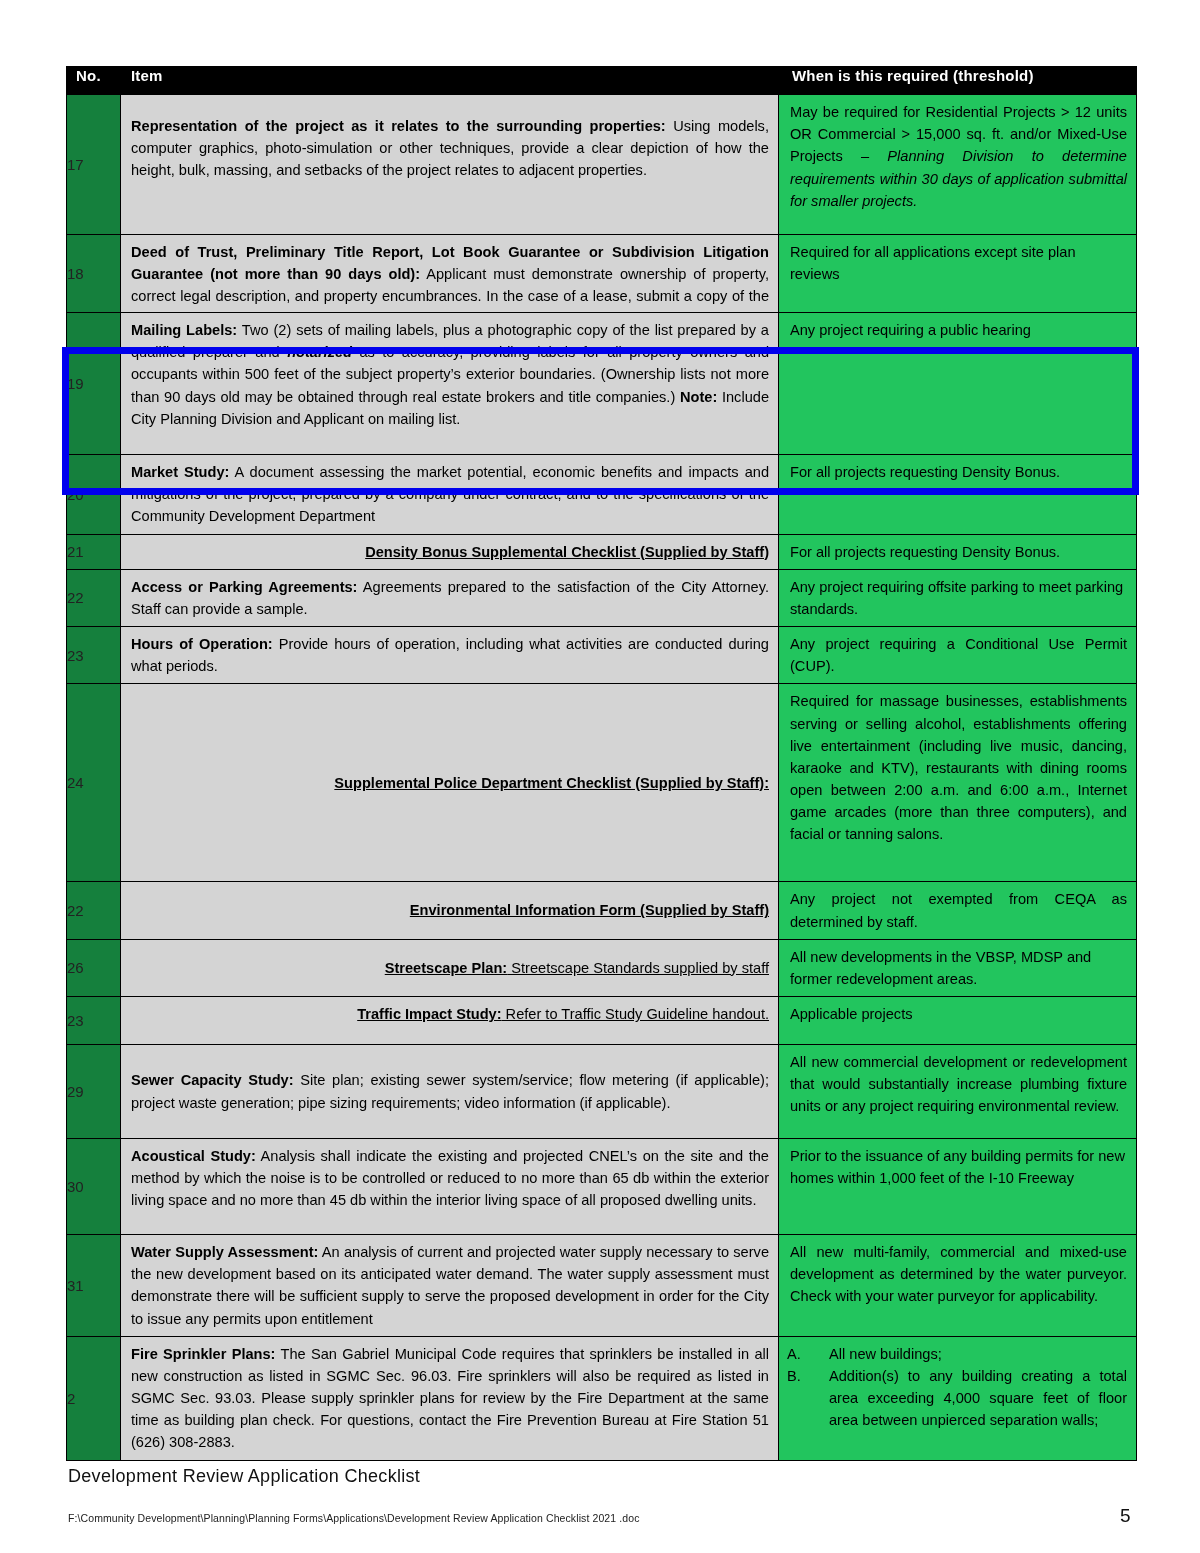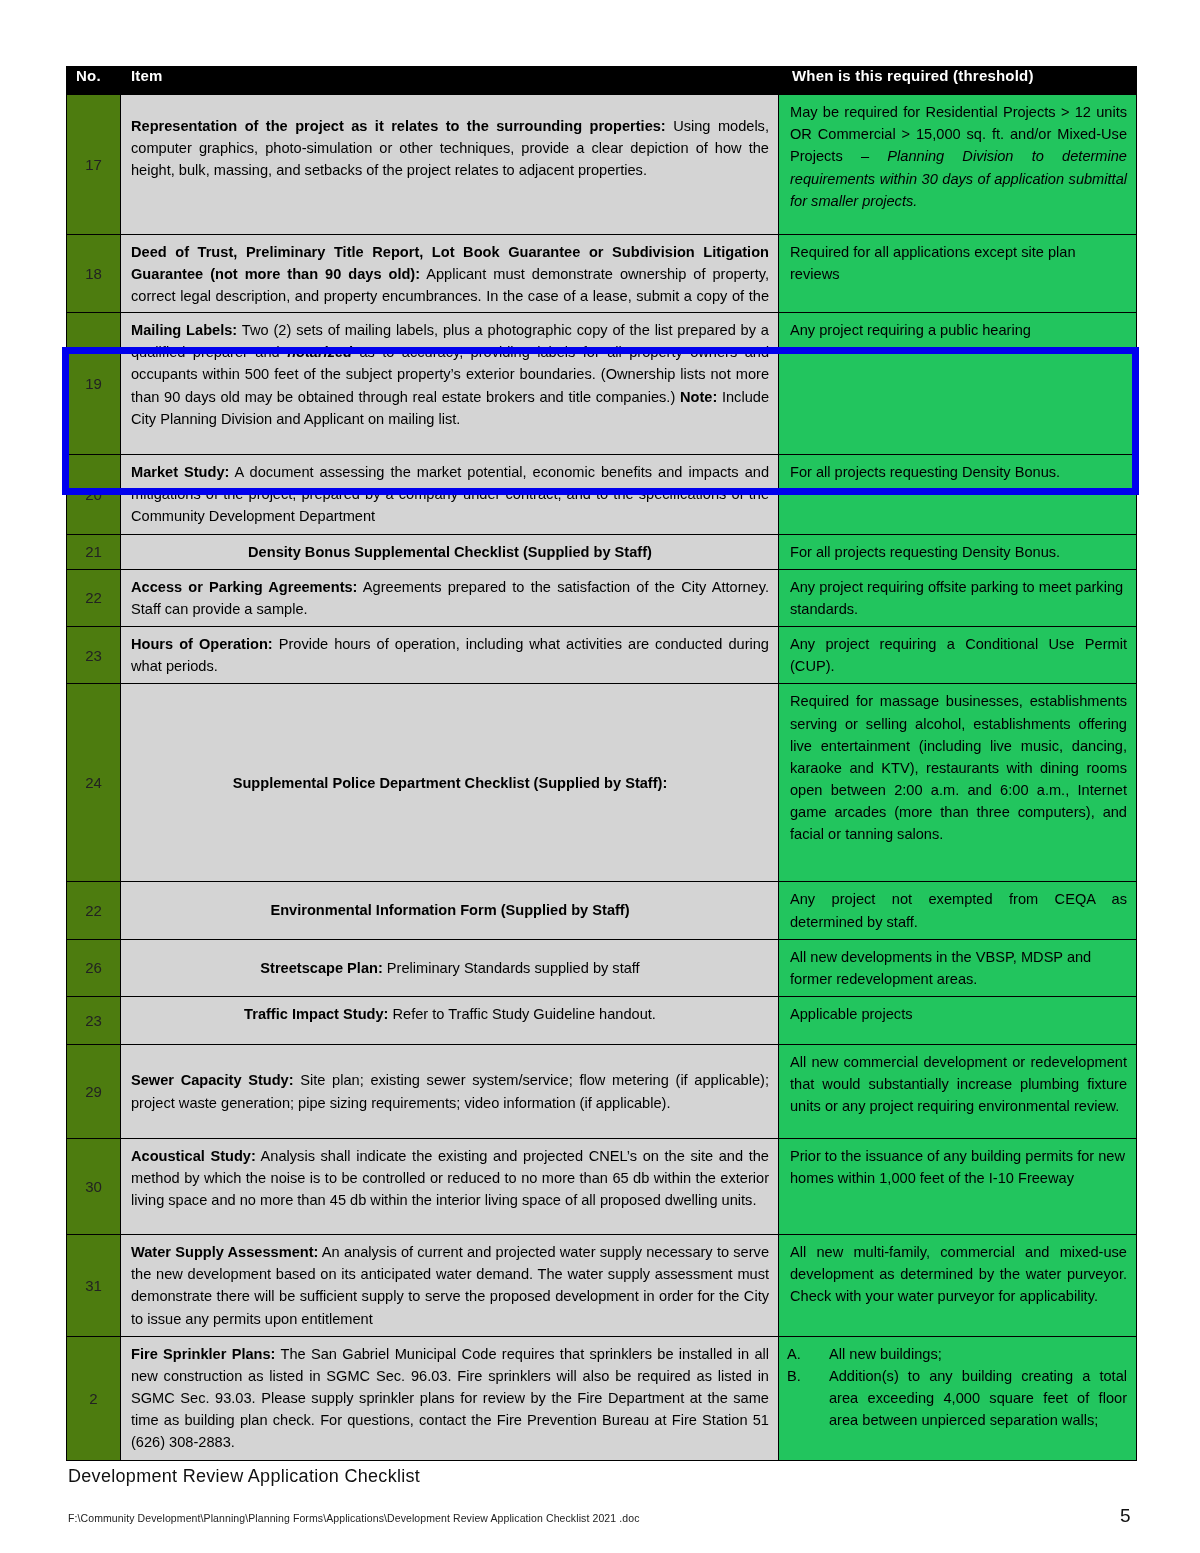--- a/index.html
+++ b/index.html
@@ -52,22 +52,22 @@
     text-align: left;
     vertical-align: middle;
     border-color: #000;
   }
   th.col-no   { width: 54px;  padding-left: 9px; }
   th.col-item { width: 658px; padding-left: 10px;}
   th.col-thr  { width: 358px; padding-left: 13px;}
 
   td.cell-no {
     width: 54px;
-    background: #4d7c0f;
-    text-align: center;
+    background: #15803d;
+    text-align: left;
     vertical-align: middle;
     font-size: 15px;
     color: #222;
   }
   td.cell-item {
     width: 658px;
     background: #d4d4d4;
     padding: 6px 9px 6px 10px;
     font-size: 14.6px;
     line-height: 1.52;
@@ -77,21 +77,21 @@
   td.cell-thr {
     width: 358px;
     background: #22c55e;
     padding: 6px 9px 6px 11px;
     font-size: 14.6px;
     line-height: 1.52;
     text-align: justify;
     text-justify: inter-word;
   }
   td.cell-thr.nojust { text-align: left; }
-  td.cell-item.nojust { text-align: center; }
+  td.cell-item.nojust { text-align: right; text-decoration: underline; }
 
   b, .b { font-weight: bold; }
   i, .i { font-style: italic; }
 
   
   .clip-row td.cell-item {
     height: 78px;
     overflow: hidden;
     position: relative;
   }
@@ -247,21 +247,21 @@
           <b>Environmental Information Form (Supplied by Staff)</b>
         </td>
         <td class="cell-thr">
           <span>Any project not exempted from CEQA as determined  by staff.</span>
         </td>
       </tr>
 
       <tr>
         <td class="cell-no">26</td>
         <td class="cell-item nojust" style="height:46px; vertical-align:middle;">
-          <b>Streetscape Plan:</b><span>  Preliminary  Standards supplied by staff</span>
+          <b>Streetscape Plan:</b><span>  Streetscape  Standards supplied by staff</span>
         </td>
         <td class="cell-thr nojust">
           <span>All new developments in the VBSP, MDSP and former redevelopment areas.</span>
         </td>
       </tr>
 
 
       <tr>
         <td class="cell-no">23</td>
         <td class="cell-item nojust" style="height:48px;">

